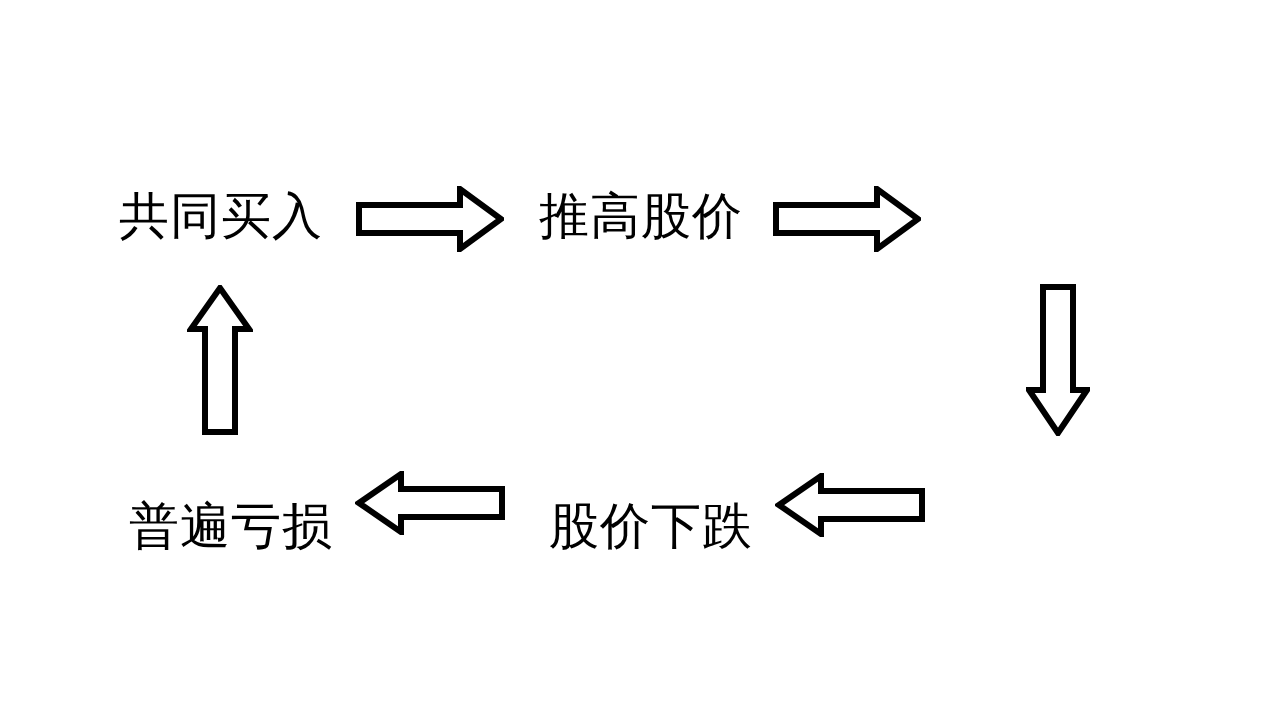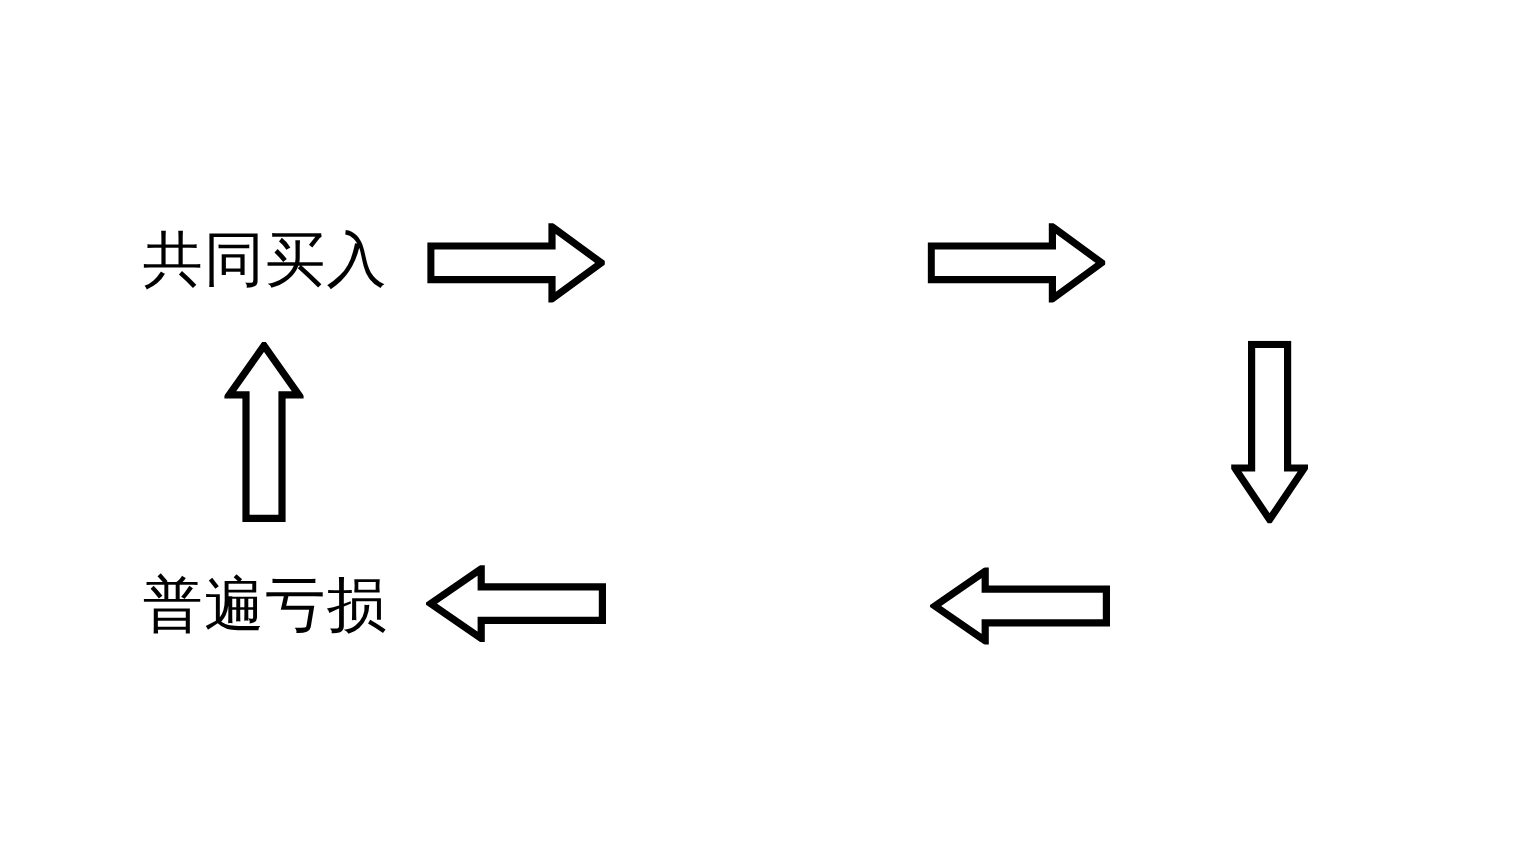--- a/index.html
+++ b/index.html
@@ -20,21 +20,21 @@
     width: 210px;
     height: 52px;
     line-height: 52px;
     font-size: 50px;
     color: #000000;
     text-align: center;
     white-space: nowrap;
     letter-spacing: 1px;
   }
   .row-top    { top: 190px; }
-  .row-bottom { top: 478px; }
+  .row-bottom { top: 500px; margin-left: 10px; }
   .col-left   { left: 116px; }
   .col-mid    { left: 536px; }
   .col-right  { left: 954px; }
   .edge-arrow {
     position: absolute;
   }
   .edge-arrow svg { display: block; }
   .arrow-shape {
     fill: #ffffff;
     stroke: #000000;
@@ -48,24 +48,26 @@
   #arrow-left-2  { left: 355px; top: 471px; }
   #arrow-up-1    { left: 187px; top: 285px; }
 </style>
 </head>
 <body>
 
 <div class="canvas">
 
   <div class="node-label row-top col-left">共同买入</div>
 
+  <div class="node-label row-top col-mid">推高股价</div>
 
 
   <div class="node-label row-bottom col-left">普遍亏损</div>
 
+  <div class="node-label row-bottom col-mid">股价下跌</div>
 
 
   <div class="edge-arrow" id="arrow-right-1">
     <svg width="148" height="66" viewBox="0 0 148 66">
       <path class="arrow-shape" d="M 3 19 L 104 19 L 104 3 L 145 33 L 104 63 L 104 47 L 3 47 Z"></path>
     </svg>
   </div>
 
   <div class="edge-arrow" id="arrow-right-2">
     <svg width="148" height="66" viewBox="0 0 148 66">

